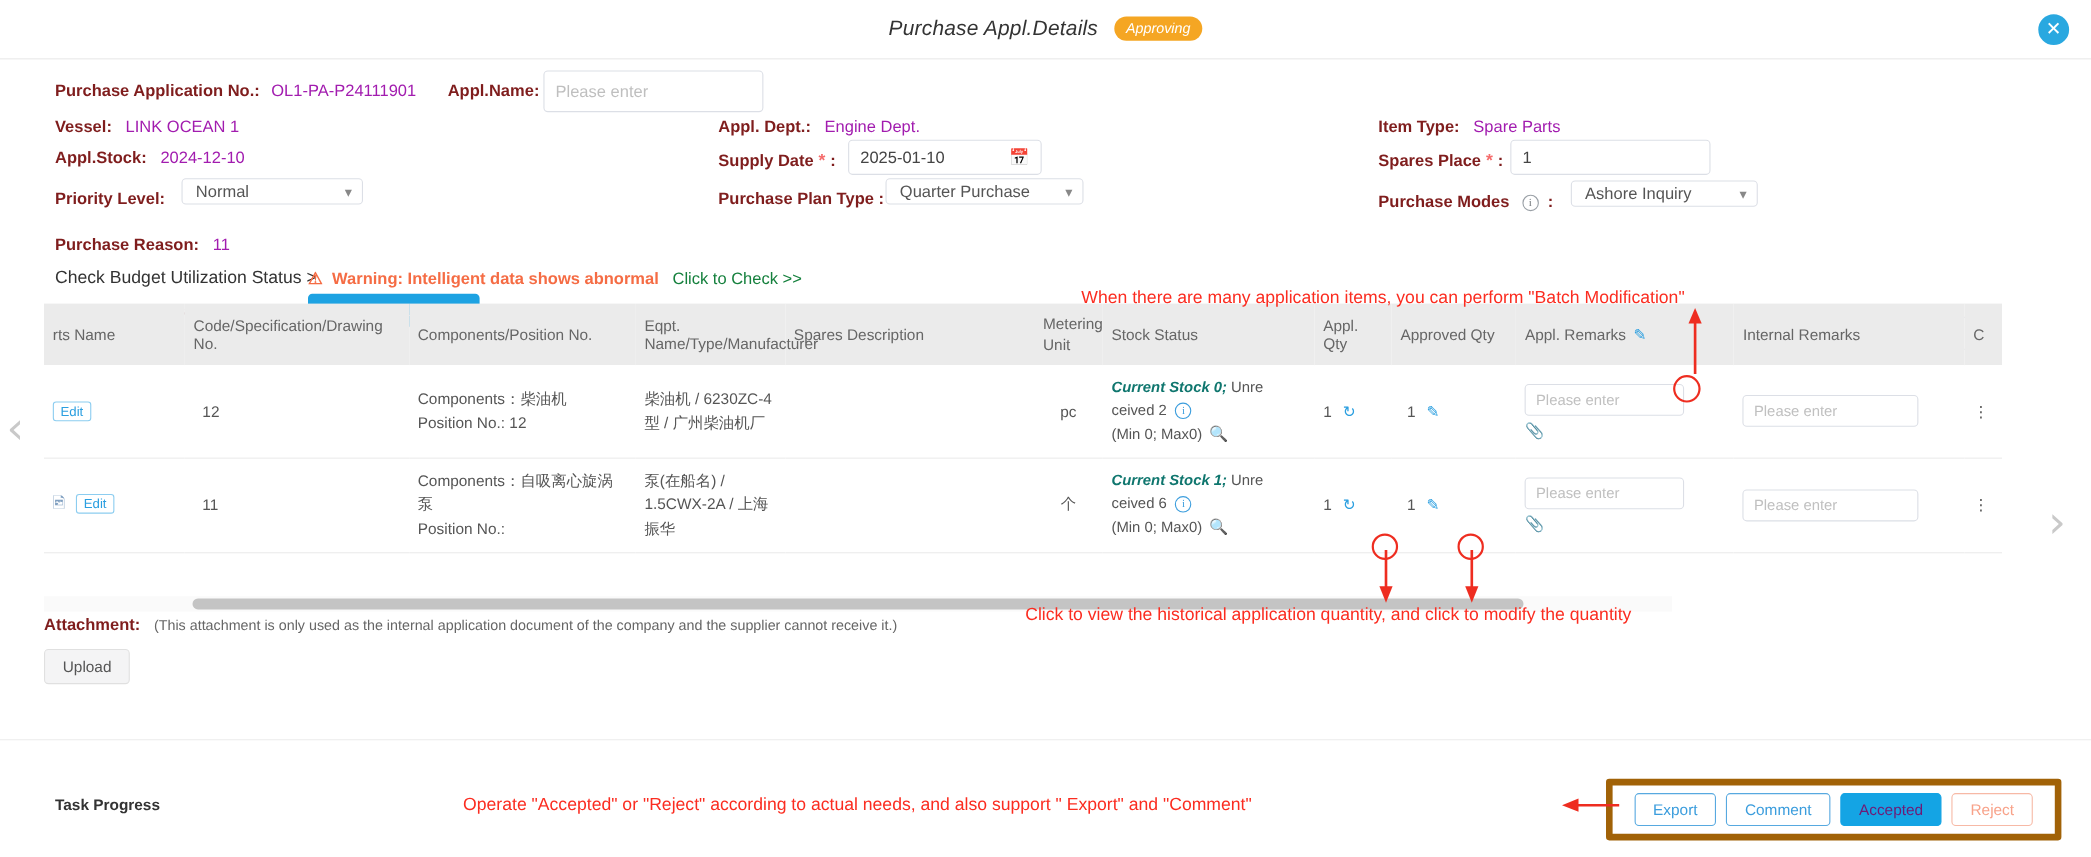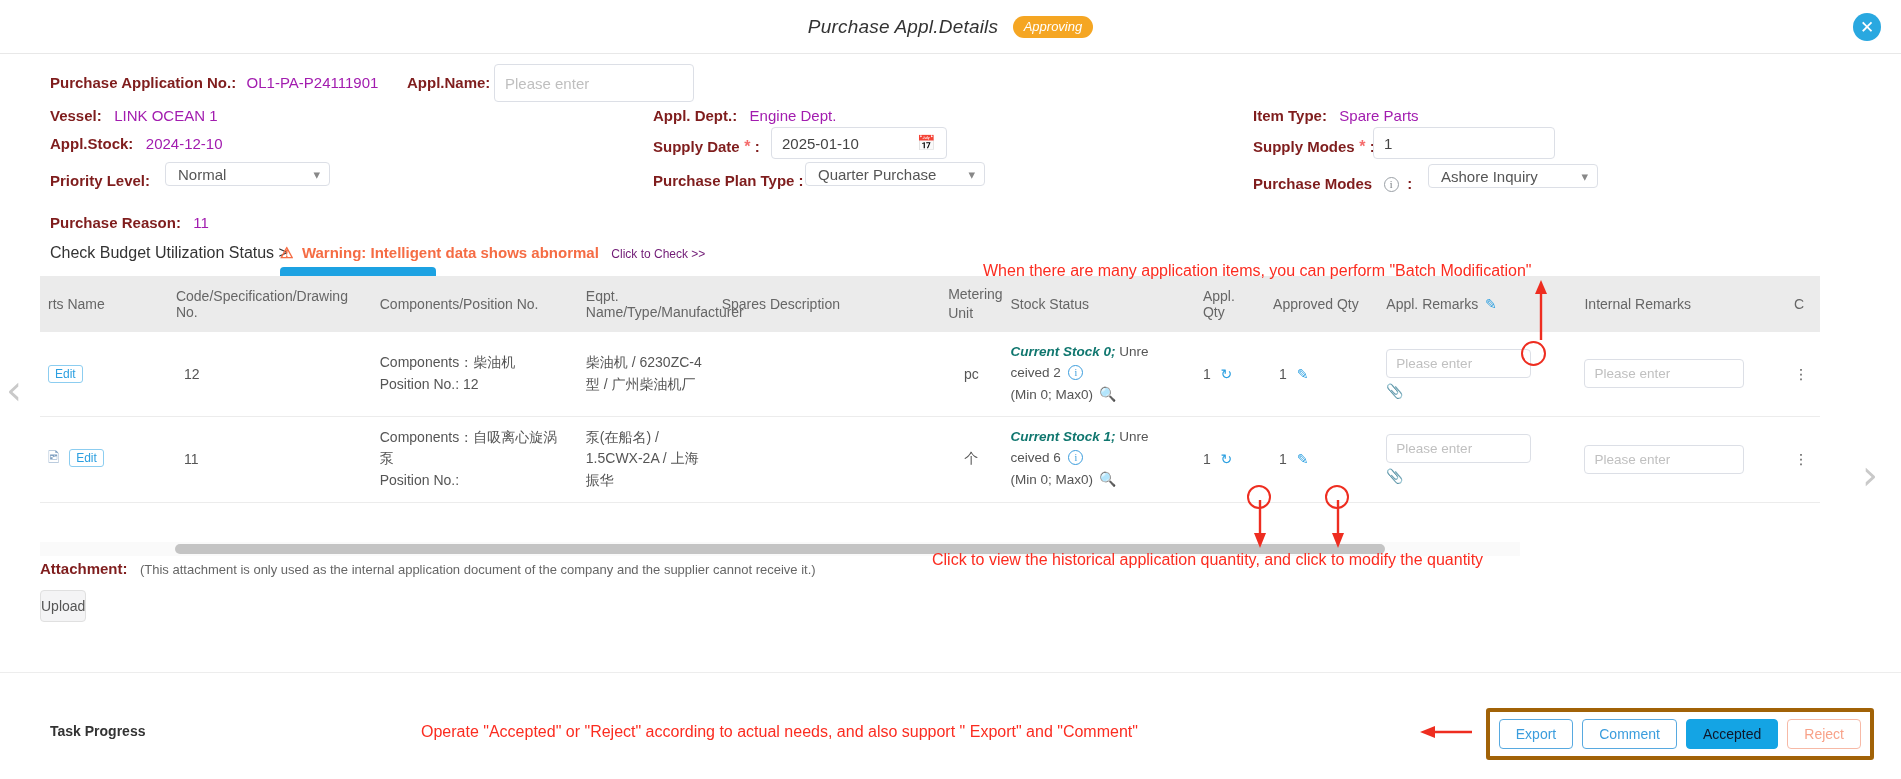--- a/index.html
+++ b/index.html
@@ -60,21 +60,21 @@
   }
   .sel .cv{ color:#888; font-size:13px; }
   .cal-ico{ color:#c8cbd0; font-size:15px; }
   .info-ico{
     display:inline-flex; align-items:center; justify-content:center;
     width:15px; height:15px; border:1px solid #9aa0a6; border-radius:50%;
     font-size:10px; color:#70757a; vertical-align:1px;
     font-family:"Liberation Serif", serif;
   }
   .warn{ color:#f56c44; font-weight:bold; font-size:15px; }
-  .link-plain{ color:#701a75; font-size:12px; cursor:pointer; }
+  .link-plain{ color:#15803d; font-size:15px; cursor:pointer; }
 
   .btn-primary{
     background:#1da2e2; color:#fff; border:none; border-radius:4px;
     height:30px; padding:0 14px; font-size:15px; cursor:pointer;
     font-family:"Liberation Sans", sans-serif;
   }
 
   
   .tbl-area{ position:absolute; left:40px; top:276px; width:1480px; }
   .tbl{ width:1780px; border-collapse:collapse; table-layout:fixed; }
@@ -125,40 +125,40 @@
   .side-arrow{
     position:absolute; font-size:40px; color:#c9c9c9; cursor:pointer;
     font-family:"DejaVu Sans", sans-serif; line-height:1;
   }
 
   
   .attach{ position:absolute; left:40px; top:560px; }
   .attach-note{ font-size:13px; color:#666; }
   .upload-btn{
     margin-top:12px; background:#f4f4f5; border:1px solid #e0e0e0;
-    border-radius:4px; height:32px; padding:0 0; font-size:14px;
+    border-radius:4px; height:32px; padding:0 16px; font-size:14px;
     color:#555; cursor:pointer; font-family:"Liberation Sans", sans-serif;
   }
 
   .divider{ position:absolute; left:0; top:672px; width:1901px; height:1px; background:#ededed; }
 
   .task-progress{ position:absolute; left:50px; top:723px; font-weight:bold; font-size:14px; color:#333; }
 
   
   .footer-actions{
     position:absolute; right:27px; top:708px;
-    border:4px solid #a16207; padding:7px 9px; border-radius:3px;
+    border:6px solid #a16207; padding:7px 20px; border-radius:3px;
     display:flex; gap:9px; align-items:center;
   }
   .fbtn{
     height:30px; padding:0 16px; border-radius:4px; font-size:14px;
     cursor:pointer; background:#fff; font-family:"Liberation Sans", sans-serif;
   }
   .fbtn.outline-blue{ border:1px solid #57a9e0; color:#3b9ddd; }
-  .fbtn.solid-blue{ border:1px solid #14a4e4; background:#14a4e4; color:#0f172a; }
+  .fbtn.solid-blue{ border:1px solid #14a4e4; background:#14a4e4; color:#701a75; }
   .fbtn.outline-red{ border:1px solid #f7b9a6; color:#f8a289; }
 
   
   .anno{
     position:absolute; color:#fb2c20; font-size:16px;
     font-family:"Liberation Sans", sans-serif; white-space:nowrap;
   }
   .anno-circle{
     position:absolute; border:2.5px solid #ee2d20; border-radius:50%;
   }
@@ -208,21 +208,21 @@
     <span class="lbl">Supply Date</span>
     <span class="req">*</span>
     <span class="lbl">:</span>
   </div>
   <div class="fld inp" style="left:771px; top:73px; width:176px; justify-content:space-between;">
     <span>2025-01-10</span>
     <span class="cal-ico">📅</span>
   </div>
 
   <div class="fld" style="left:1253px; top:84px;">
-    <span class="lbl">Supply Modes</span>
+    <span class="lbl">Spares Place</span>
     <span class="req">*</span>
     <span class="lbl">:</span>
   </div>
   <div class="fld inp" style="left:1373px; top:73px; width:182px;">1</div>
 
   <div class="fld" style="left:50px; top:118px;">
     <span class="lbl">Priority Level:</span>
   </div>
   <div class="fld sel" style="left:165px; top:108px; width:165px;">
     <span>Normal</span>

